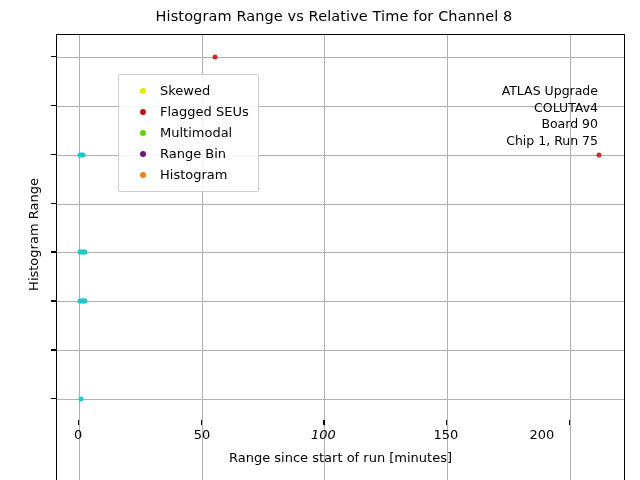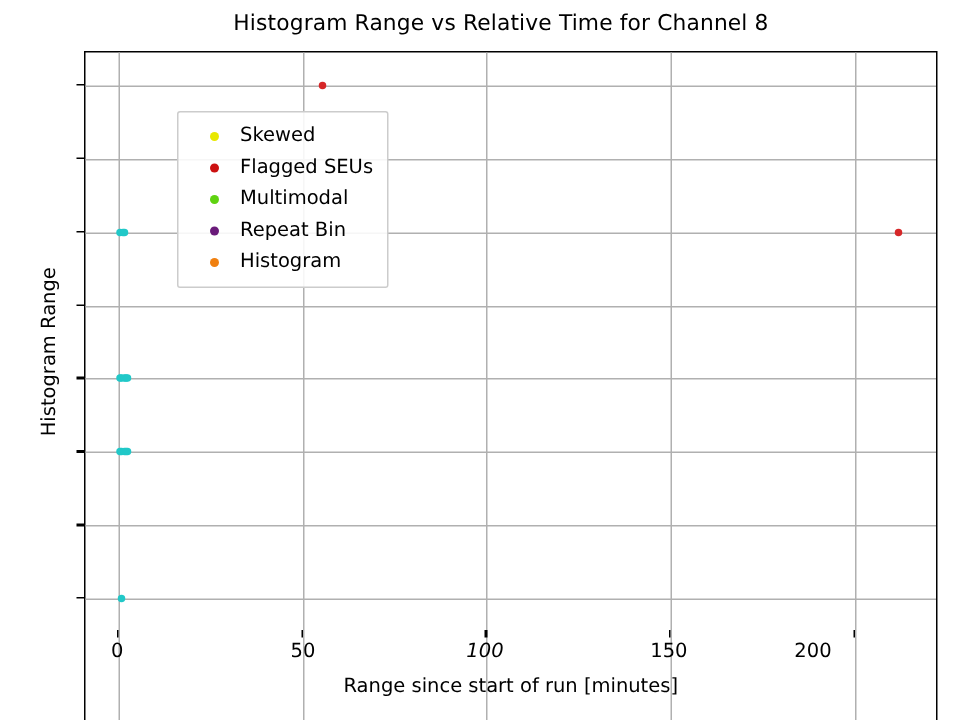--- a/index.html
+++ b/index.html
@@ -212,30 +212,36 @@
         <div class="legend-row">
           <span class="legend-swatch-wrap">
             <span class="legend-swatch" style="background: rgb(95, 211, 16);"></span>
           </span>
           <span class="legend-label">Multimodal</span>
         </div>
         <div class="legend-row">
           <span class="legend-swatch-wrap">
             <span class="legend-swatch" style="background: rgb(106, 27, 122);"></span>
           </span>
-          <span class="legend-label">Repeat Bin</span>
+          <span class="legend-label">Range Bin</span>
         </div>
         <div class="legend-row">
           <span class="legend-swatch-wrap">
             <span class="legend-swatch" style="background: rgb(240, 128, 16);"></span>
           </span>
           <span class="legend-label">Histogram</span>
         </div>
       </div>
 
+    <div id="annotation">
+        <div>ATLAS Upgrade</div>
+        <div>COLUTAv4</div>
+        <div>Board 90</div>
+        <div>Chip 1, Run 75</div>
+      </div>
   </div>
 
   <div id="ticks-layer">
       <div class="ytick-mark" style="top: 398.013px;"></div>
       <div class="ytick-mark" style="top: 349.152px;"></div>
       <div class="ytick-mark" style="top: 300.291px;"></div>
       <div class="ytick-mark" style="top: 251.43px;"></div>
       <div class="ytick-mark" style="top: 202.57px;"></div>
       <div class="ytick-mark" style="top: 153.709px;"></div>
       <div class="ytick-mark" style="top: 104.848px;"></div>

